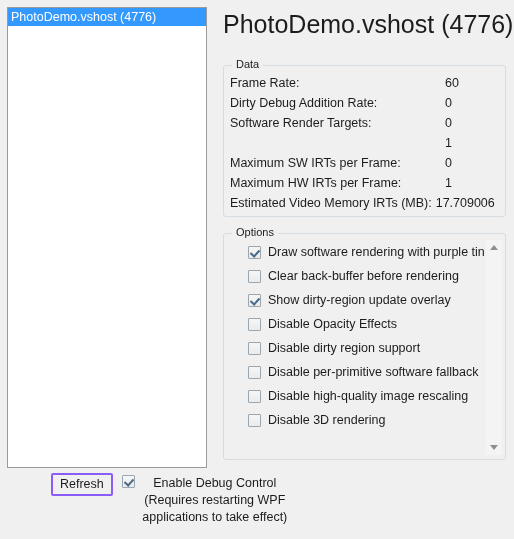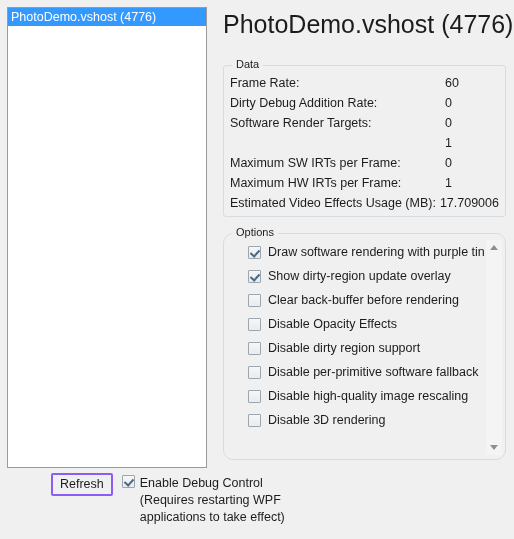--- a/index.html
+++ b/index.html
@@ -68,20 +68,21 @@
     padding: 2px 7px 3px 7px;
     line-height: 14px;
     cursor: default;
     margin-left: 44px;
   }
   #debug-control-block {
     margin-left: 9px;
     padding-top: 2px;
     display: flex;
     align-items: flex-start;
+    text-align: center;
   }
   #debug-control-text {
     margin-left: 5px;
     width: 150px;
     font-size: 12.5px;
     line-height: 17px;
     color: #1c1c1c;
   }
 
   
@@ -167,21 +168,20 @@
   .data-row.wide .dr-value {
     position: static;
     margin-left: 4px;
   }
 
   #options-group {
     left: 223px;
     top: 233px;
     width: 283px;
     height: 227px;
-    border-radius: 10px;
   }
   #options-viewport {
     position: absolute;
     left: 2px;
     top: 6px;
     right: 20px;
     bottom: 3px;
     overflow: hidden;
   }
   .option-row {
@@ -256,38 +256,38 @@
 
 <div class="groupbox" id="data-group">
   <div class="gb-label">Data</div>
   <div id="data-rows">
       <div class="data-row"><span class="dr-label">Frame Rate:</span><span class="dr-value">60</span></div>
       <div class="data-row"><span class="dr-label">Dirty Debug Addition Rate:</span><span class="dr-value">0</span></div>
       <div class="data-row"><span class="dr-label">Software Render Targets:</span><span class="dr-value">0</span></div>
       <div class="data-row"><span class="dr-value">1</span></div>
       <div class="data-row"><span class="dr-label">Maximum SW IRTs per Frame:</span><span class="dr-value">0</span></div>
       <div class="data-row"><span class="dr-label">Maximum HW IRTs per Frame:</span><span class="dr-value">1</span></div>
-      <div class="data-row wide"><span class="dr-label">Estimated Video Effects Usage (MB):</span><span class="dr-value">17.709006</span></div>
+      <div class="data-row wide"><span class="dr-label">Estimated Video Memory IRTs (MB):</span><span class="dr-value">17.709006</span></div>
     </div>
 </div>
 
 <div class="groupbox" id="options-group">
   <div class="gb-label">Options</div>
   <div id="options-viewport">
       <div class="option-row">
         <span class="cb checked"></span>
         <span class="option-label">Draw software rendering with purple tint</span>
       </div>
       <div class="option-row">
+        <span class="cb"></span>
+        <span class="option-label">Clear back-buffer before rendering</span>
+      </div>
+      <div class="option-row">
         <span class="cb checked"></span>
         <span class="option-label">Show dirty-region update overlay</span>
-      </div>
-      <div class="option-row">
-        <span class="cb"></span>
-        <span class="option-label">Clear back-buffer before rendering</span>
       </div>
       <div class="option-row">
         <span class="cb"></span>
         <span class="option-label">Disable Opacity Effects</span>
       </div>
       <div class="option-row">
         <span class="cb"></span>
         <span class="option-label">Disable dirty region support</span>
       </div>
       <div class="option-row">

